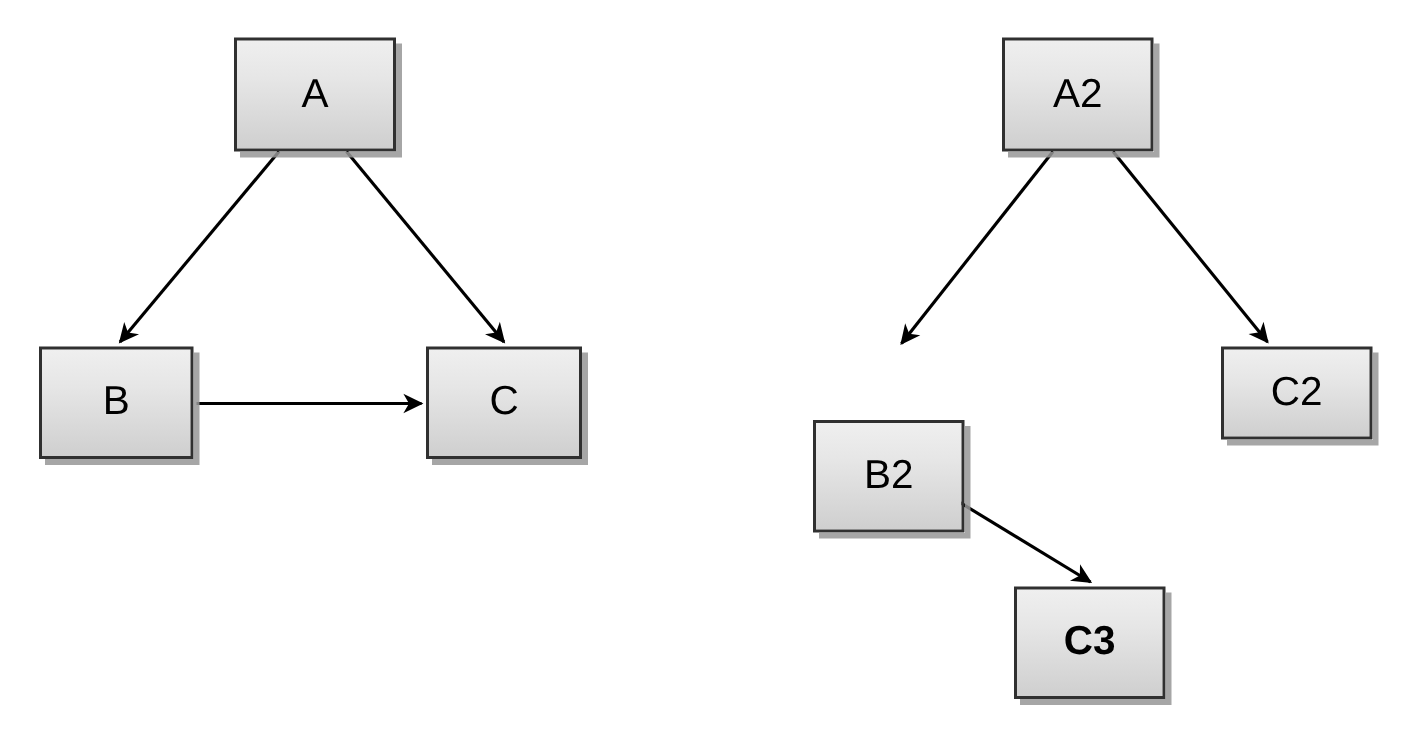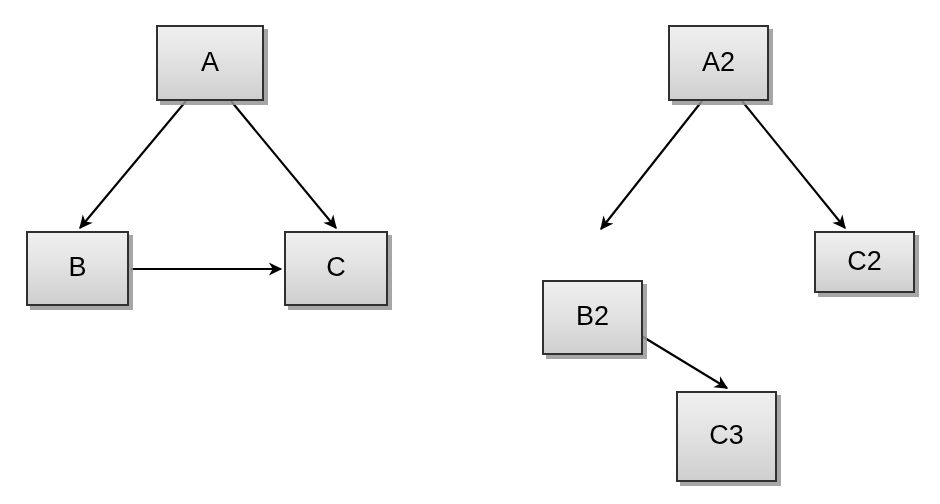--- a/index.html
+++ b/index.html
@@ -82,16 +82,16 @@
     </div>
     <div class="node" style="left: 668px; top: 25px; width: 101px; height: 76px; text-align: right;">
       <span class="node-label">A2</span>
     </div>
     <div class="node" style="left: 542px; top: 232px; width: 101px; height: 75px; margin-top: 48px;">
       <span class="node-label">B2</span>
     </div>
     <div class="node" style="left: 798px; top: 231px; width: 101px; height: 62px; margin-left: 16px;">
       <span class="node-label">C2</span>
     </div>
-    <div class="node" style="left: 676px; top: 391px; width: 101px; height: 91px;">
+    <div class="node" style="left: 676px; top: 391px; width: 101px; height: 75px; font-weight: bold;">
       <span class="node-label">C3</span>
     </div>
   </div>
 
 </body></html>

